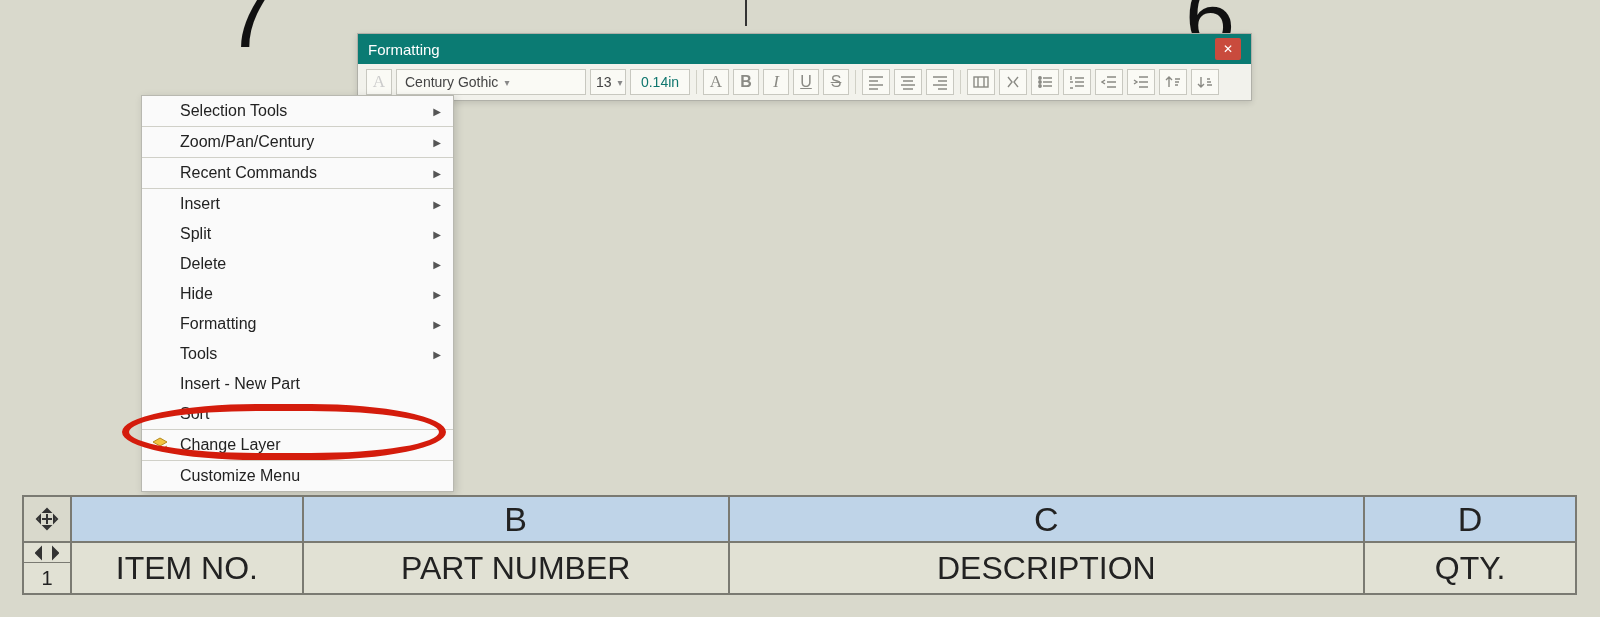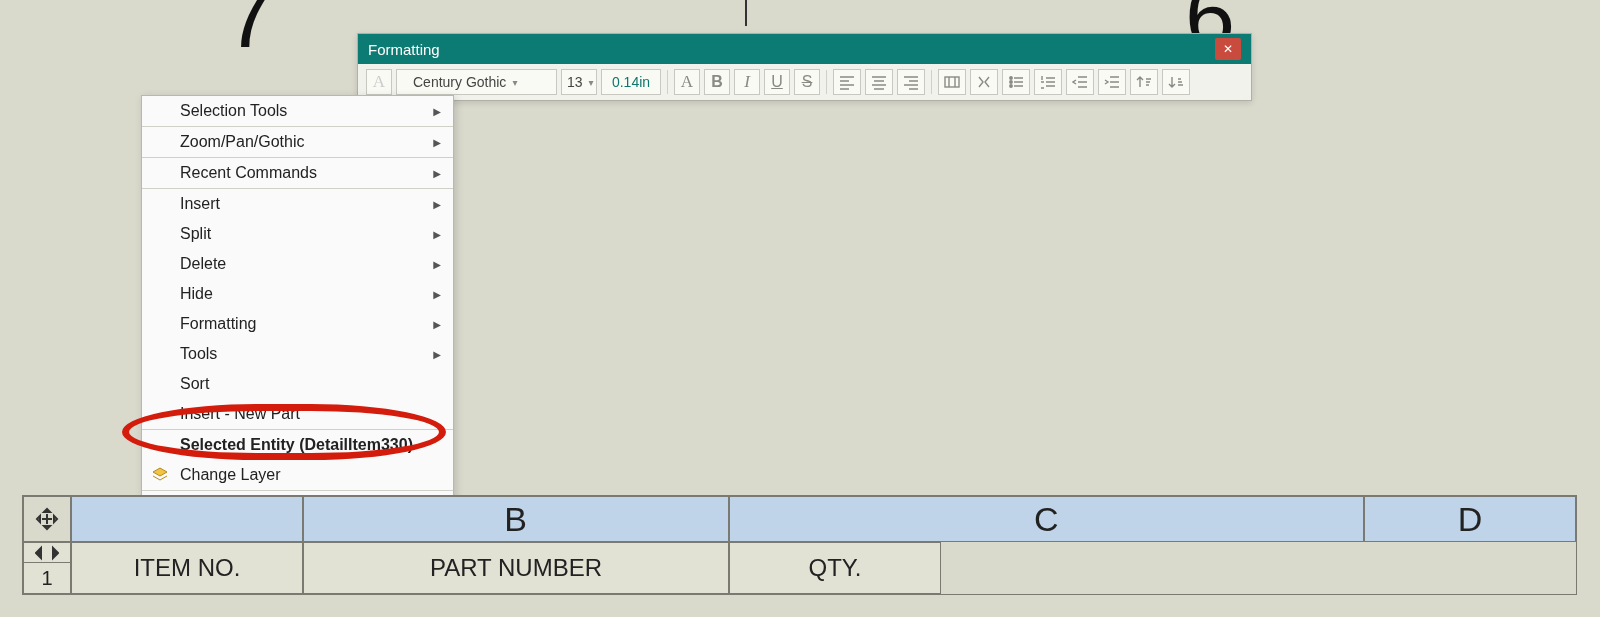--- a/index.html
+++ b/index.html
@@ -59,21 +59,21 @@
   .fmt-btn, .fmt-box, .fmt-dd {
     height: 26px; border: 1px solid #c8c8c0;
     background: #fafaf5;
     display: flex; align-items: center; justify-content: center;
     font-size: 14px; color: #8a8a84;
     padding: 0 5px;
   }
   .fmt-btn { min-width: 26px; }
   .fmt-dd { justify-content: flex-start; gap: 6px; }
   .fmt-caret { font-size: 10px; color: #888; }
-  .font-box { width: 161px; text-align: left; color: #444; justify-content: flex-start; padding-left: 16px; }
+  .font-box { width: 190px; text-align: left; color: #444; justify-content: flex-start; padding-left: 8px; }
   .size-box { width: 36px; text-align: center; color: #444; }
   .thick-box { width: 60px; text-align: center; color: #0f766e; }
   .sep { width: 1px; height: 24px; background: #d0d0c6; margin: 0 2px; }
   .fmt-svg svg { width: 16px; height: 16px; stroke: #8a8a84; stroke-width: 1.4; fill: none; }
   .serif-A { font-family: "Times New Roman", serif; font-size: 17px; }
   .boldB { font-weight: 700; font-size: 16px; }
   .italI { font-style: italic; font-family: "Times New Roman", serif; font-size: 17px; }
   .U { text-decoration: underline; font-size: 16px; }
   .S { text-decoration: line-through; font-size: 16px; }
 
@@ -121,21 +121,21 @@
     position: absolute;
     left: 22px; bottom: 22px;
     width: 1555px;
     border: 1px solid #7a7a72;
   }
   .tbl-row { display: flex; }
   .cell {
     border: 1px solid #7a7a72;
     background: #e1e1d4;
     display: flex; align-items: center; justify-content: center;
-    font-size: 24px;
+    font-size: 32px;
     font-family: "Century Gothic", "Segoe UI", sans-serif;
     color: #222;
   }
   .hdr .cell.letter { background: #bfd4e8; font-size: 34px; font-weight: 400; }
   .hdr { height: 46px; }
   .row2 { height: 52px; }
   .c-side { width: 48px; font-size: 18px; }
   .c-A { width: 232px; }
   .c-B { width: 426px; }
   .c-C { width: 636px; }
@@ -245,21 +245,21 @@
   </div>
 </div>
 
 <div class="ctx-menu">
   <div class="ctx-item">
       <span>Selection Tools</span>
       <span class="ctx-arrow">▶</span>
     </div>
   <div class="ctx-sep"></div>
   <div class="ctx-item">
-      <span>Zoom/Pan/Gothic</span>
+      <span>Zoom/Pan/Century</span>
       <span class="ctx-arrow">▶</span>
     </div>
   <div class="ctx-sep"></div>
   <div class="ctx-item">
       <span>Recent Commands</span>
       <span class="ctx-arrow">▶</span>
     </div>
   <div class="ctx-sep"></div>
   <div class="ctx-item">
       <span>Insert</span>
@@ -279,29 +279,26 @@
     </div>
   <div class="ctx-item">
       <span>Formatting</span>
       <span class="ctx-arrow">▶</span>
     </div>
   <div class="ctx-item">
       <span>Tools</span>
       <span class="ctx-arrow">▶</span>
     </div>
   <div class="ctx-item">
+      <span>Insert - New Part</span>
+    </div>
+  <div class="ctx-item">
       <span>Sort</span>
     </div>
-  <div class="ctx-item">
-      <span>Insert - New Part</span>
-    </div>
-  <div class="ctx-sep"></div>
-  <div class="ctx-item bold">
-      <span>Selected Entity (DetailItem330)</span>
-    </div>
+  <div class="ctx-sep"></div>
   <div class="ctx-item">
     <span class="ctx-icon">
         <svg viewBox="0 0 18 18">
           <path d="M9 2l7 4-7 4-7-4z" fill="#f2c441" stroke="#b58a1f"></path>
           <path d="M2 10l7 4 7-4" fill="none" stroke="#b58a1f"></path>
         </svg>
       </span>
     <span>Change Layer</span>
   </div>
   <div class="ctx-sep"></div>
@@ -328,15 +325,16 @@
     <div class="cell c-side" style="flex-direction:column;">
       <div class="arrows-cell" style="height:20px;display:flex;align-items:center;justify-content:center;width:100%;border-bottom:1px solid #7a7a72;">
           <svg viewBox="0 0 24 14">
             <path d="M6 12l-5-5 5-5zM18 12l5-5-5-5z"></path>
           </svg>
         </div>
       <div style="flex:1;display:flex;align-items:center;justify-content:center;font-size:20px;">1</div>
     </div>
     <div class="cell c-A">ITEM NO.</div>
     <div class="cell c-B">PART NUMBER</div>
+    <div class="cell c-C">DESCRIPTION</div>
     <div class="cell c-D">QTY.</div>
   </div>
 </div>
 
 </body></html>

